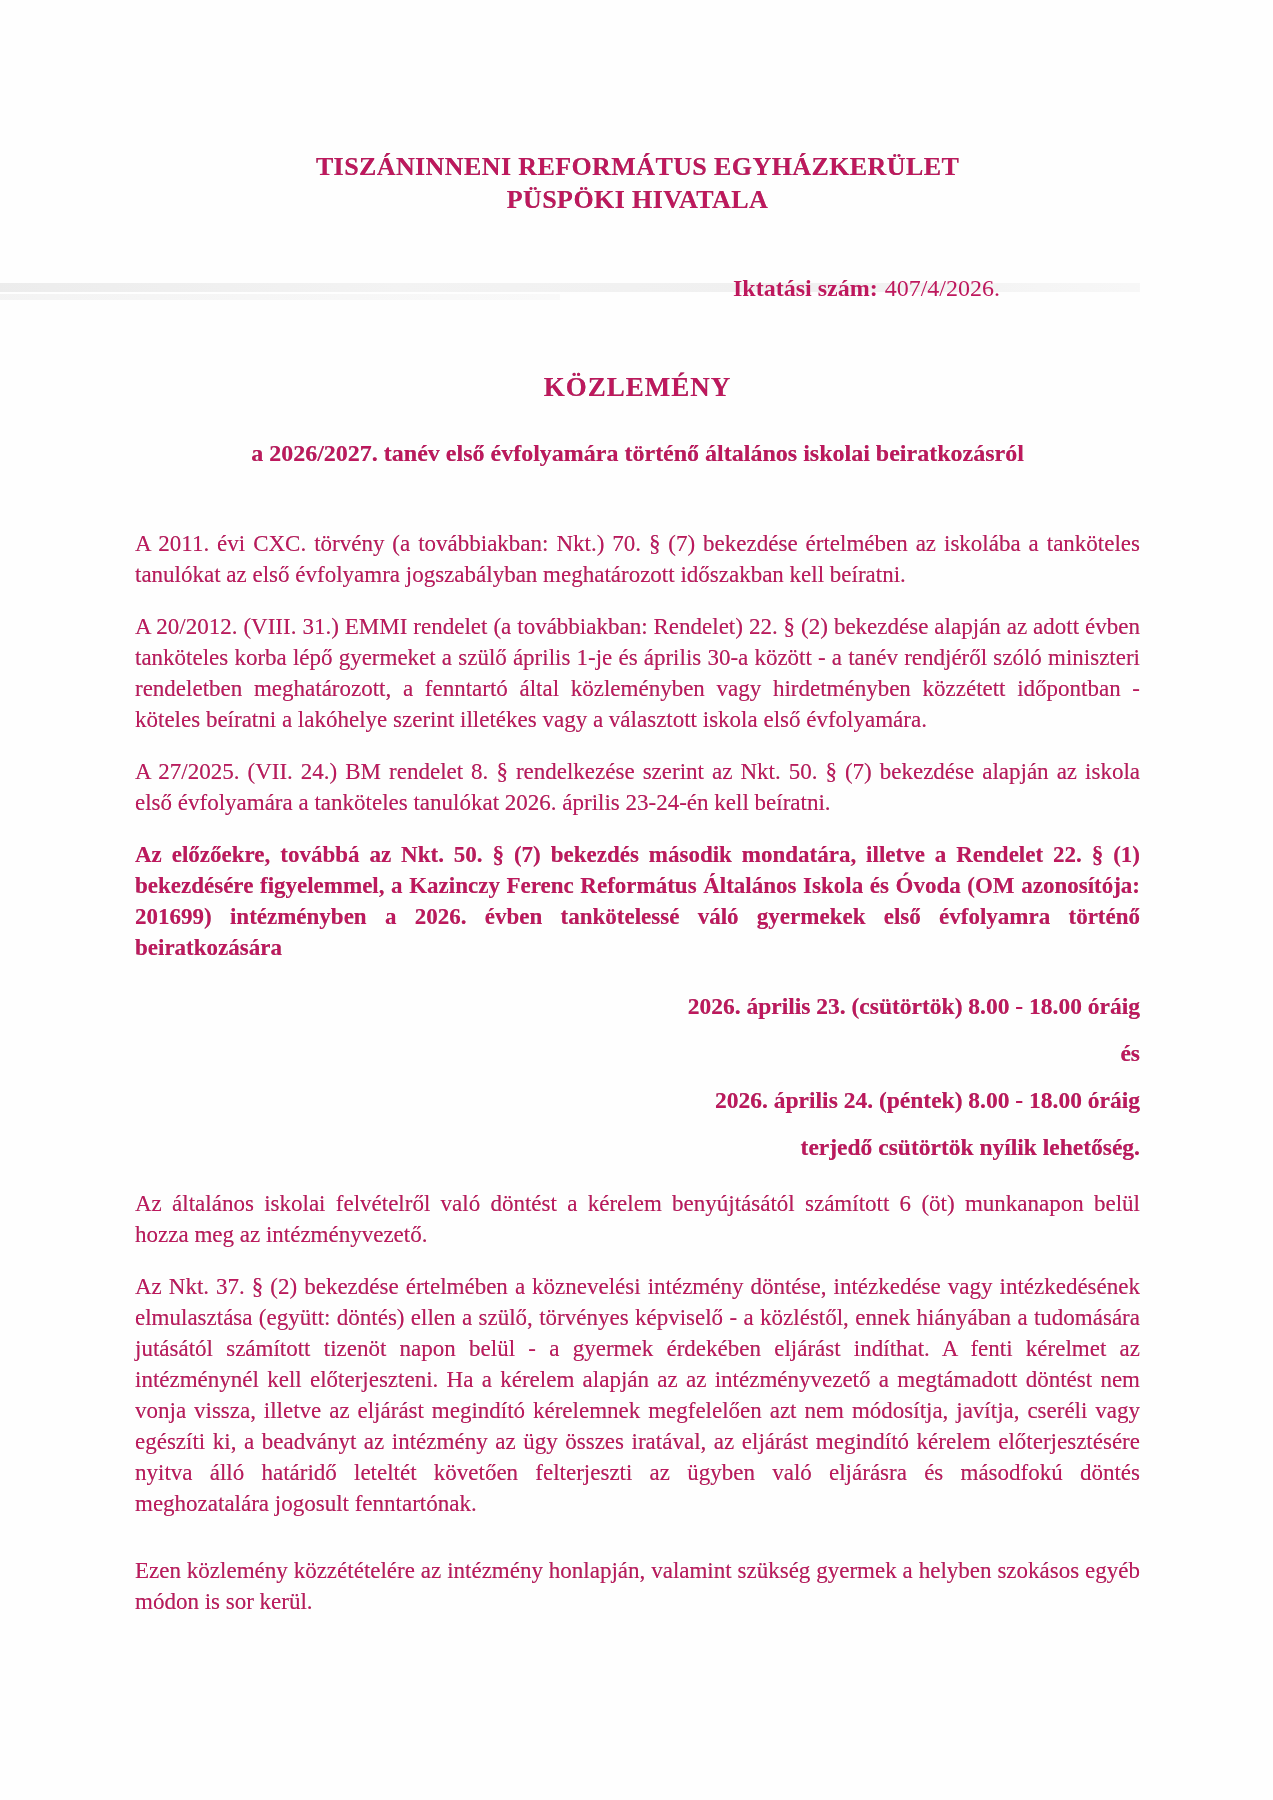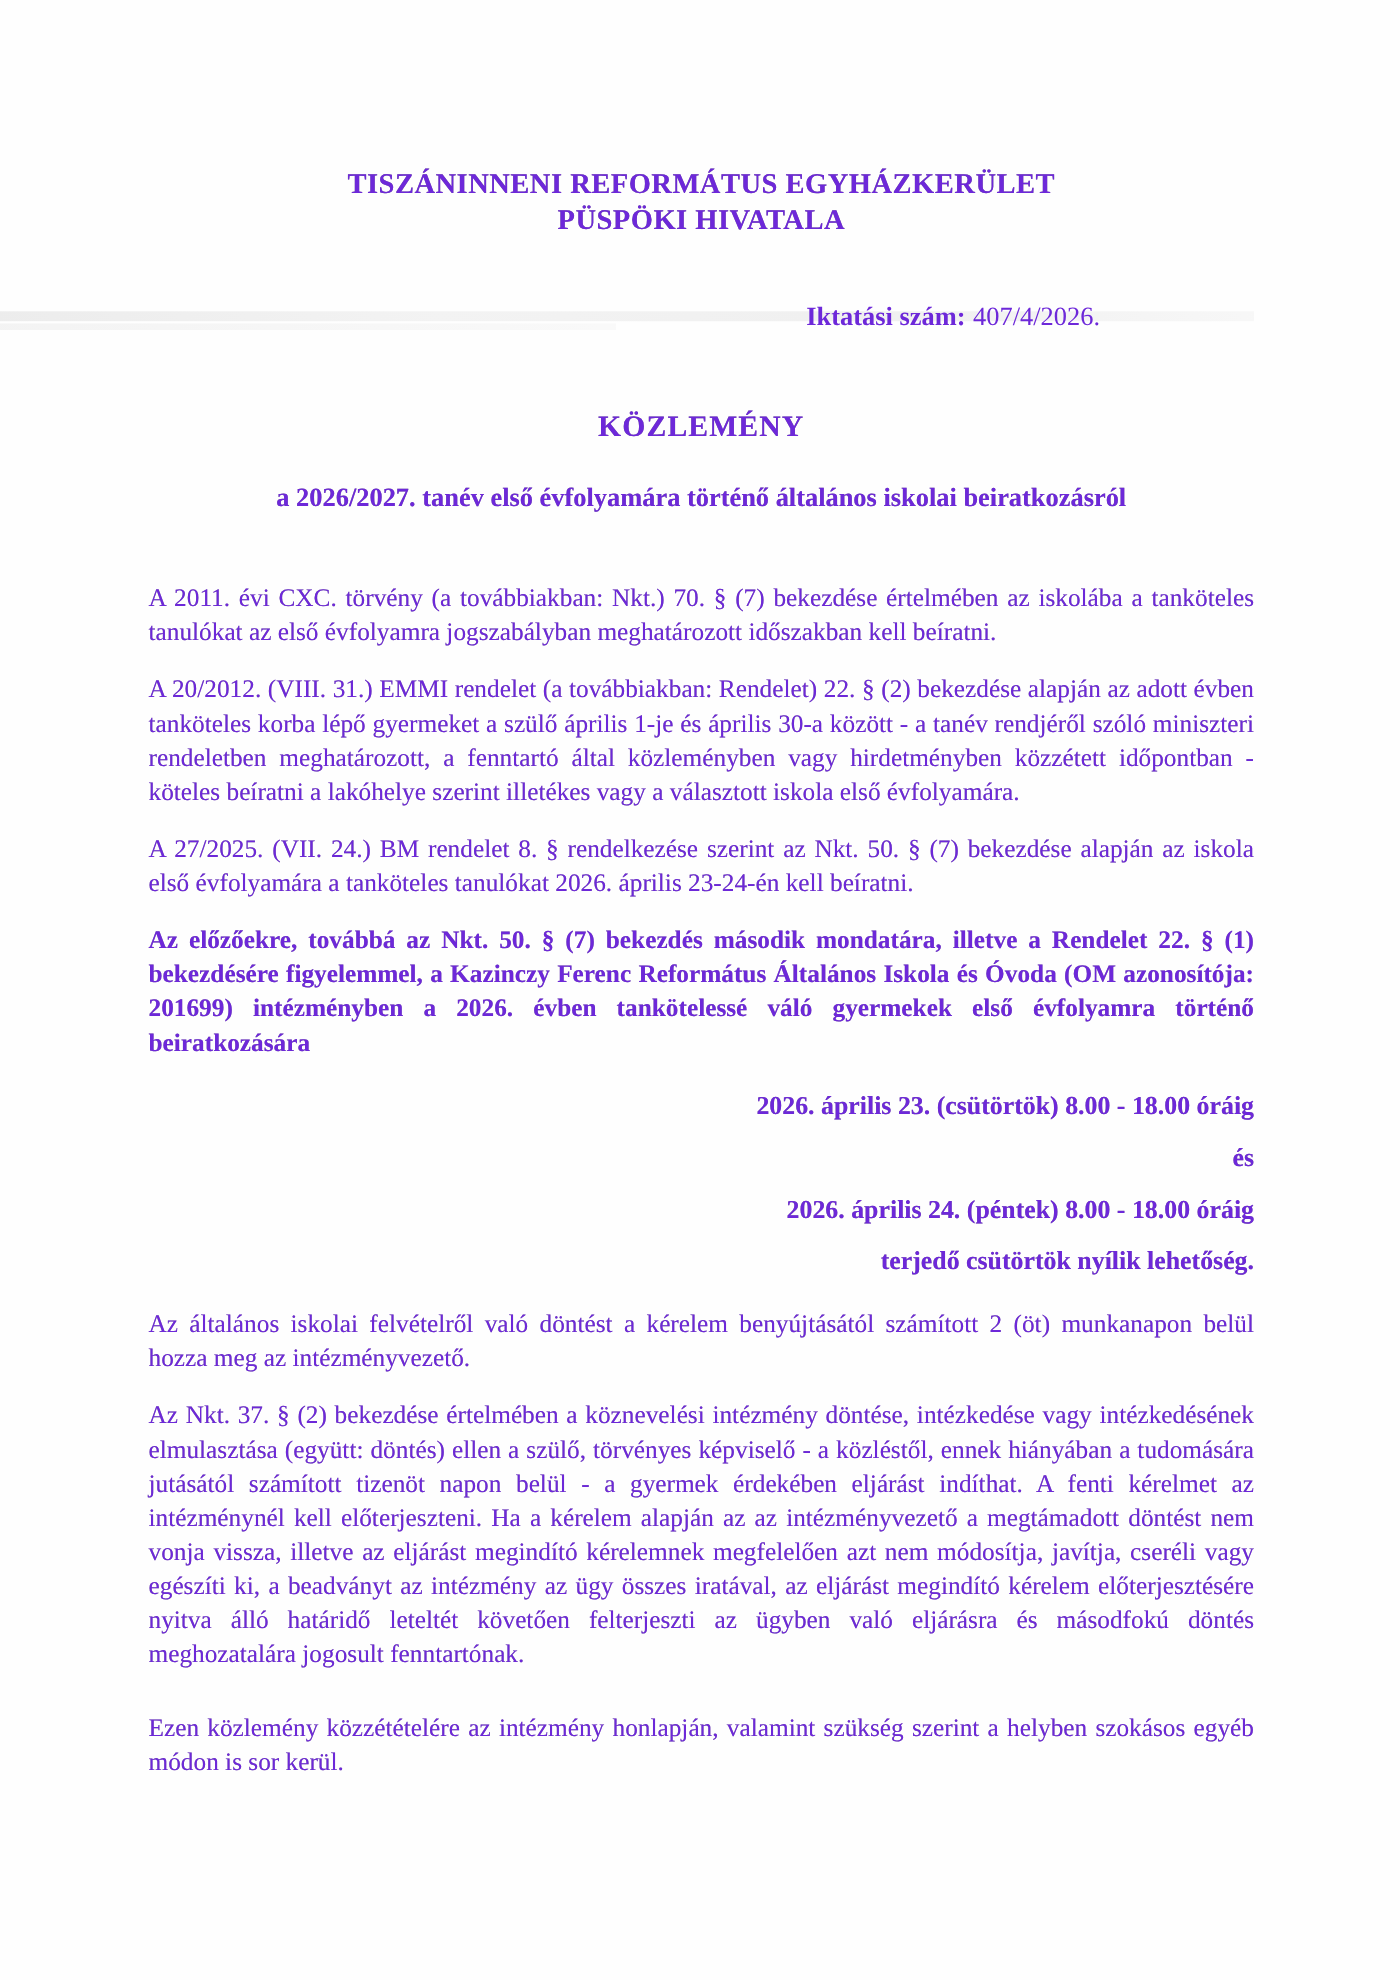--- a/index.html
+++ b/index.html
@@ -8,21 +8,21 @@
     background: #ffffff;
   }
   .page {
     position: relative;
     width: 1273px;
     height: 1800px;
     margin: 0 auto;
     background: #fefefe;
     overflow: hidden;
     font-family: "Liberation Serif", "DejaVu Serif", serif;
-    color: #6d28d9;
+    color: #be185d;
   }
   
   .scan-band {
     position: absolute;
     top: 283px;
     left: 0;
     width: 1140px;
     height: 9px;
     background: linear-gradient(90deg, #e9e9e9 0%, #f1f1f1 35%, #ededed 70%, #f6f6f6 100%);
     opacity: 0.85;
@@ -129,20 +129,20 @@
 
     <p class="para bold">Az előzőekre, továbbá az Nkt. 50. § (7) bekezdés második mondatára, illetve a Rendelet 22. § (1) bekezdésére figyelemmel, a Kazinczy Ferenc Református Általános Iskola és Óvoda (OM azonosítója: 201699) intézményben a 2026. évben tankötelessé váló gyermekek első évfolyamra történő beiratkozására</p>
 
     <div class="schedule">
       <div class="schedule-line">2026. április 23. (csütörtök) 8.00 - 18.00 óráig</div>
       <div class="schedule-line conj">és</div>
       <div class="schedule-line">2026. április 24. (péntek) 8.00 - 18.00 óráig</div>
       <div class="schedule-line">terjedő csütörtök nyílik lehetőség.</div>
     </div>
 
-    <p class="para after-schedule">Az általános iskolai felvételről való döntést a kérelem benyújtásától számított 2 (öt) munkanapon belül hozza meg az intézményvezető.</p>
+    <p class="para after-schedule">Az általános iskolai felvételről való döntést a kérelem benyújtásától számított 6 (öt) munkanapon belül hozza meg az intézményvezető.</p>
 
     <p class="para">Az Nkt. 37. § (2) bekezdése értelmében a köznevelési intézmény döntése, intézkedése vagy intézkedésének elmulasztása (együtt: döntés) ellen a szülő, törvényes képviselő - a közléstől, ennek hiányában a tudomására jutásától számított tizenöt napon belül - a gyermek érdekében eljárást indíthat. A fenti kérelmet az intézménynél kell előterjeszteni. Ha a kérelem alapján az az intézményvezető a megtámadott döntést nem vonja vissza, illetve az eljárást megindító kérelemnek megfelelően azt nem módosítja, javítja, cseréli vagy egészíti ki, a beadványt az intézmény az ügy összes iratával, az eljárást megindító kérelem előterjesztésére nyitva álló határidő leteltét követően felterjeszti az ügyben való eljárásra és másodfokú döntés meghozatalára jogosult fenntartónak.</p>
 
-    <p class="para gap-before">Ezen közlemény közzétételére az intézmény honlapján, valamint szükség szerint a helyben szokásos egyéb módon is sor kerül.</p>
+    <p class="para gap-before">Ezen közlemény közzétételére az intézmény honlapján, valamint szükség gyermek a helyben szokásos egyéb módon is sor kerül.</p>
 
   </div>
 </div>
 
 </body></html>

